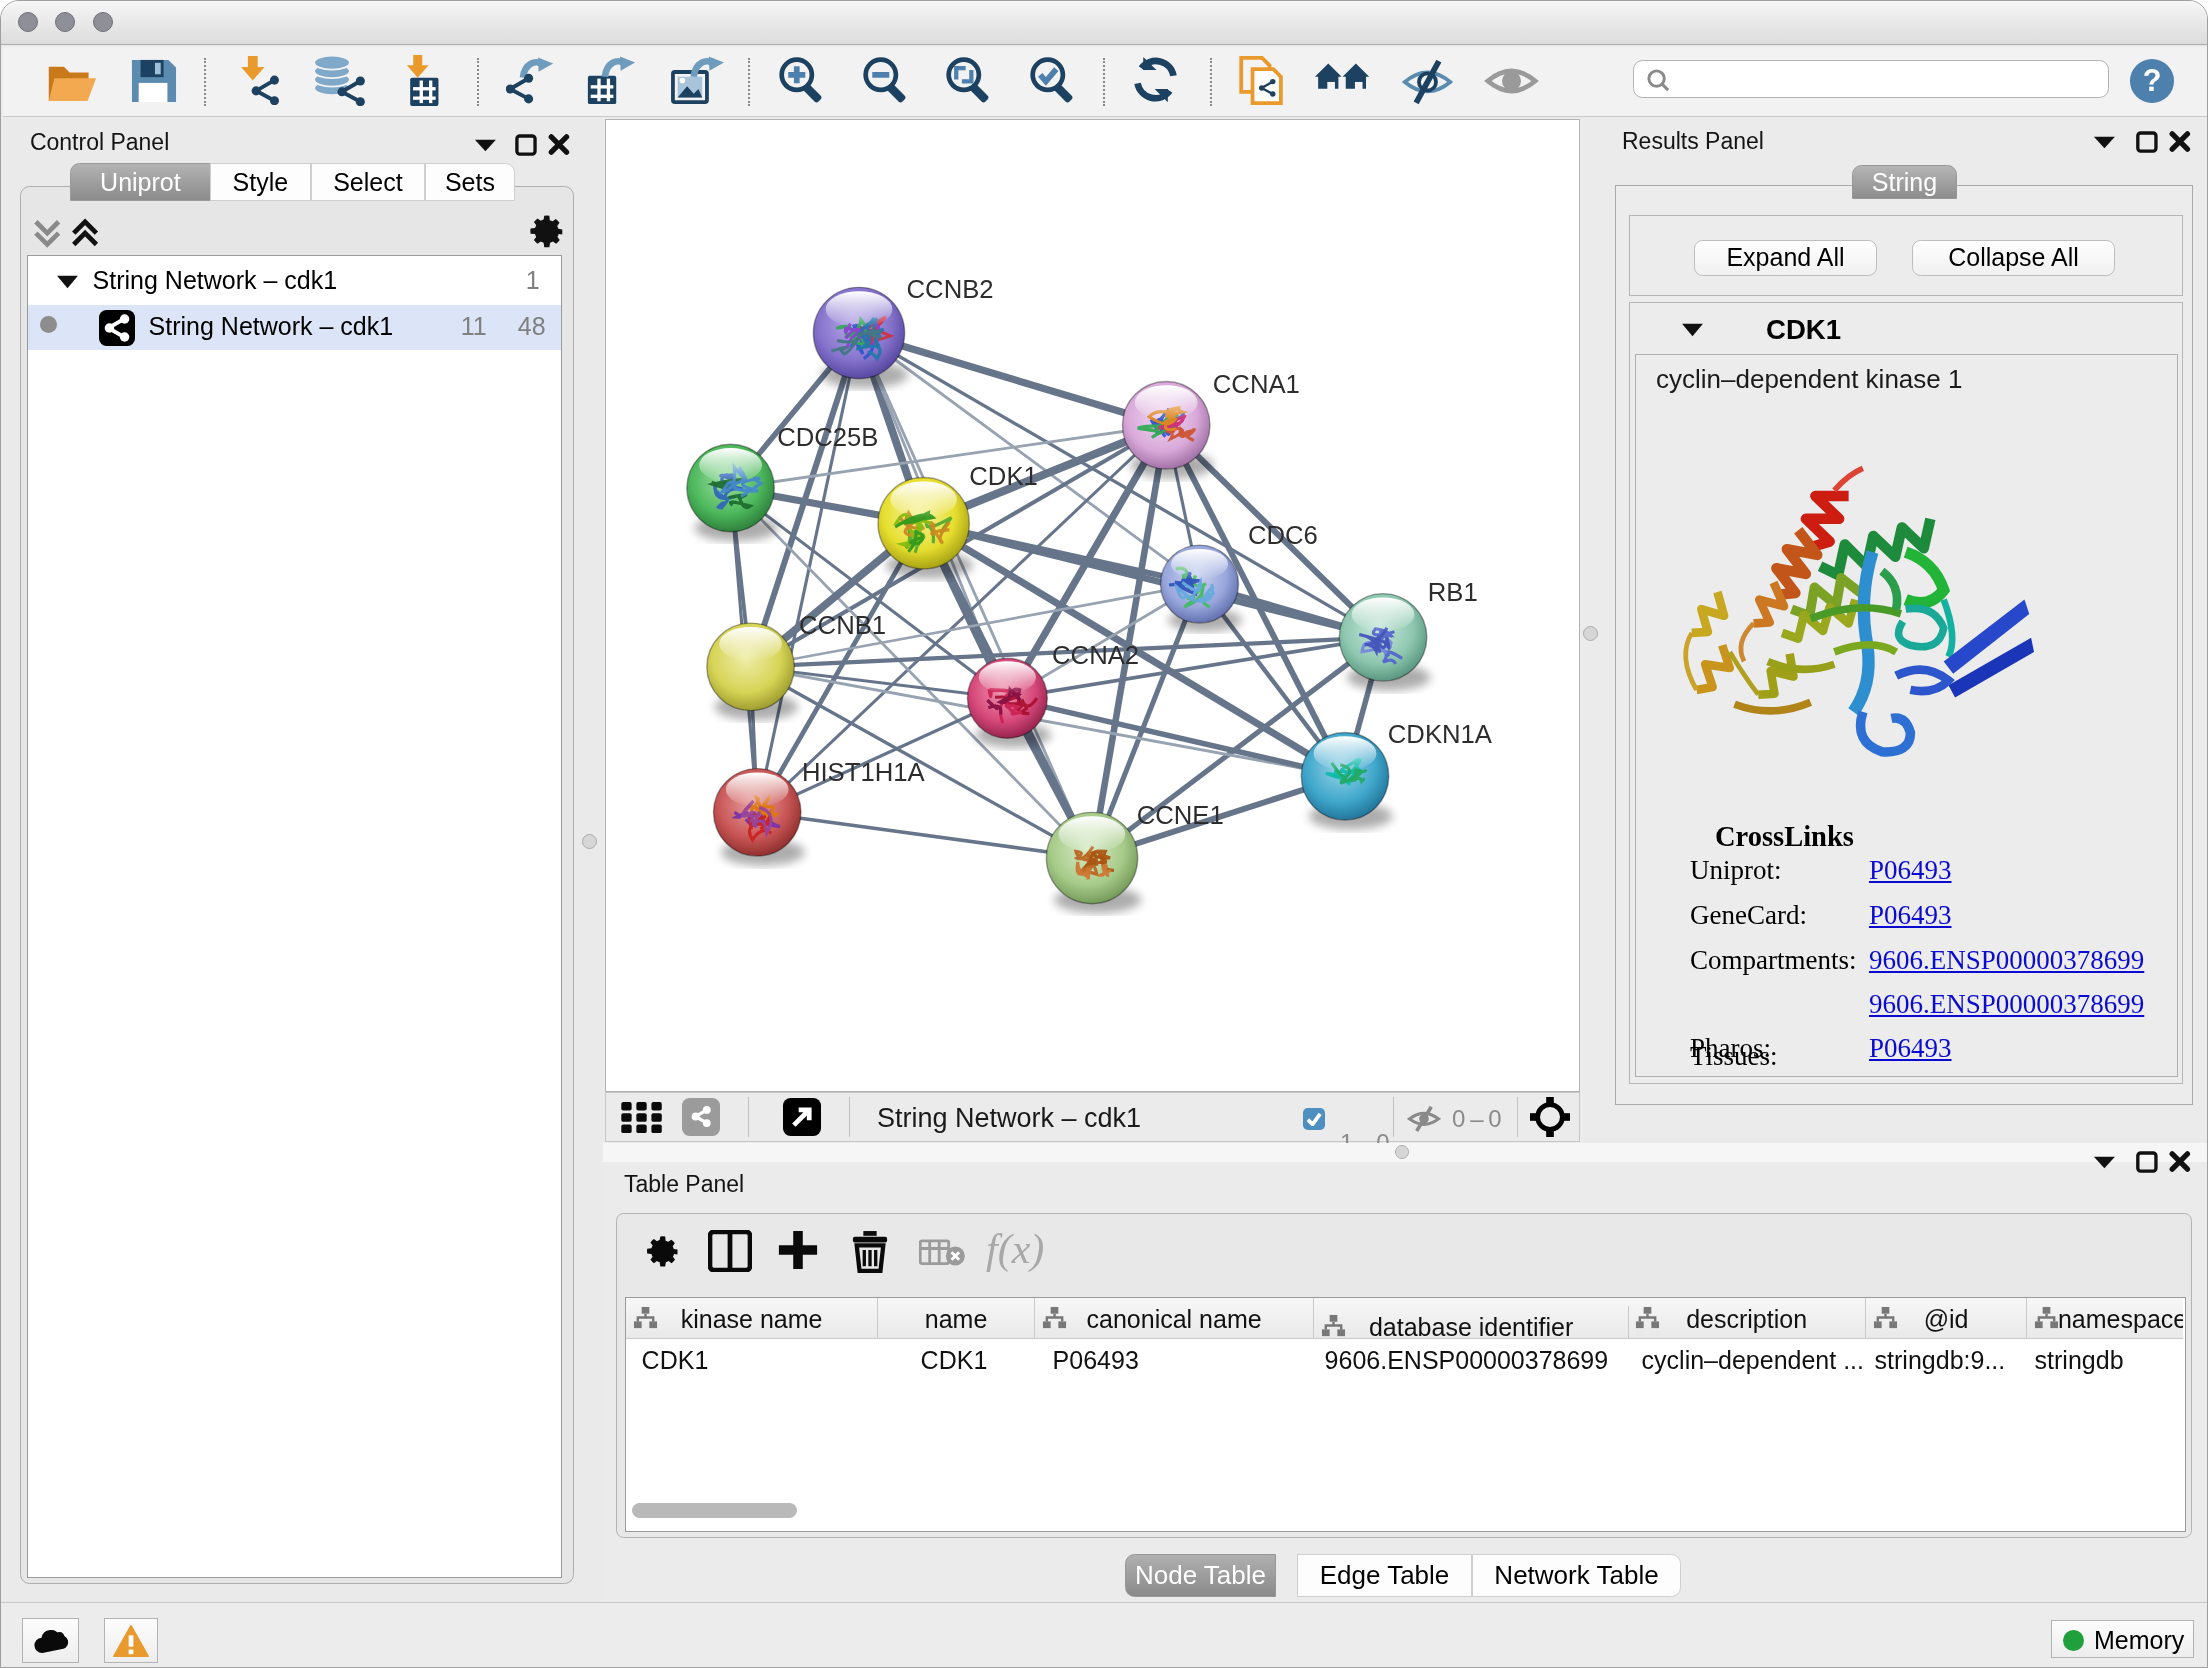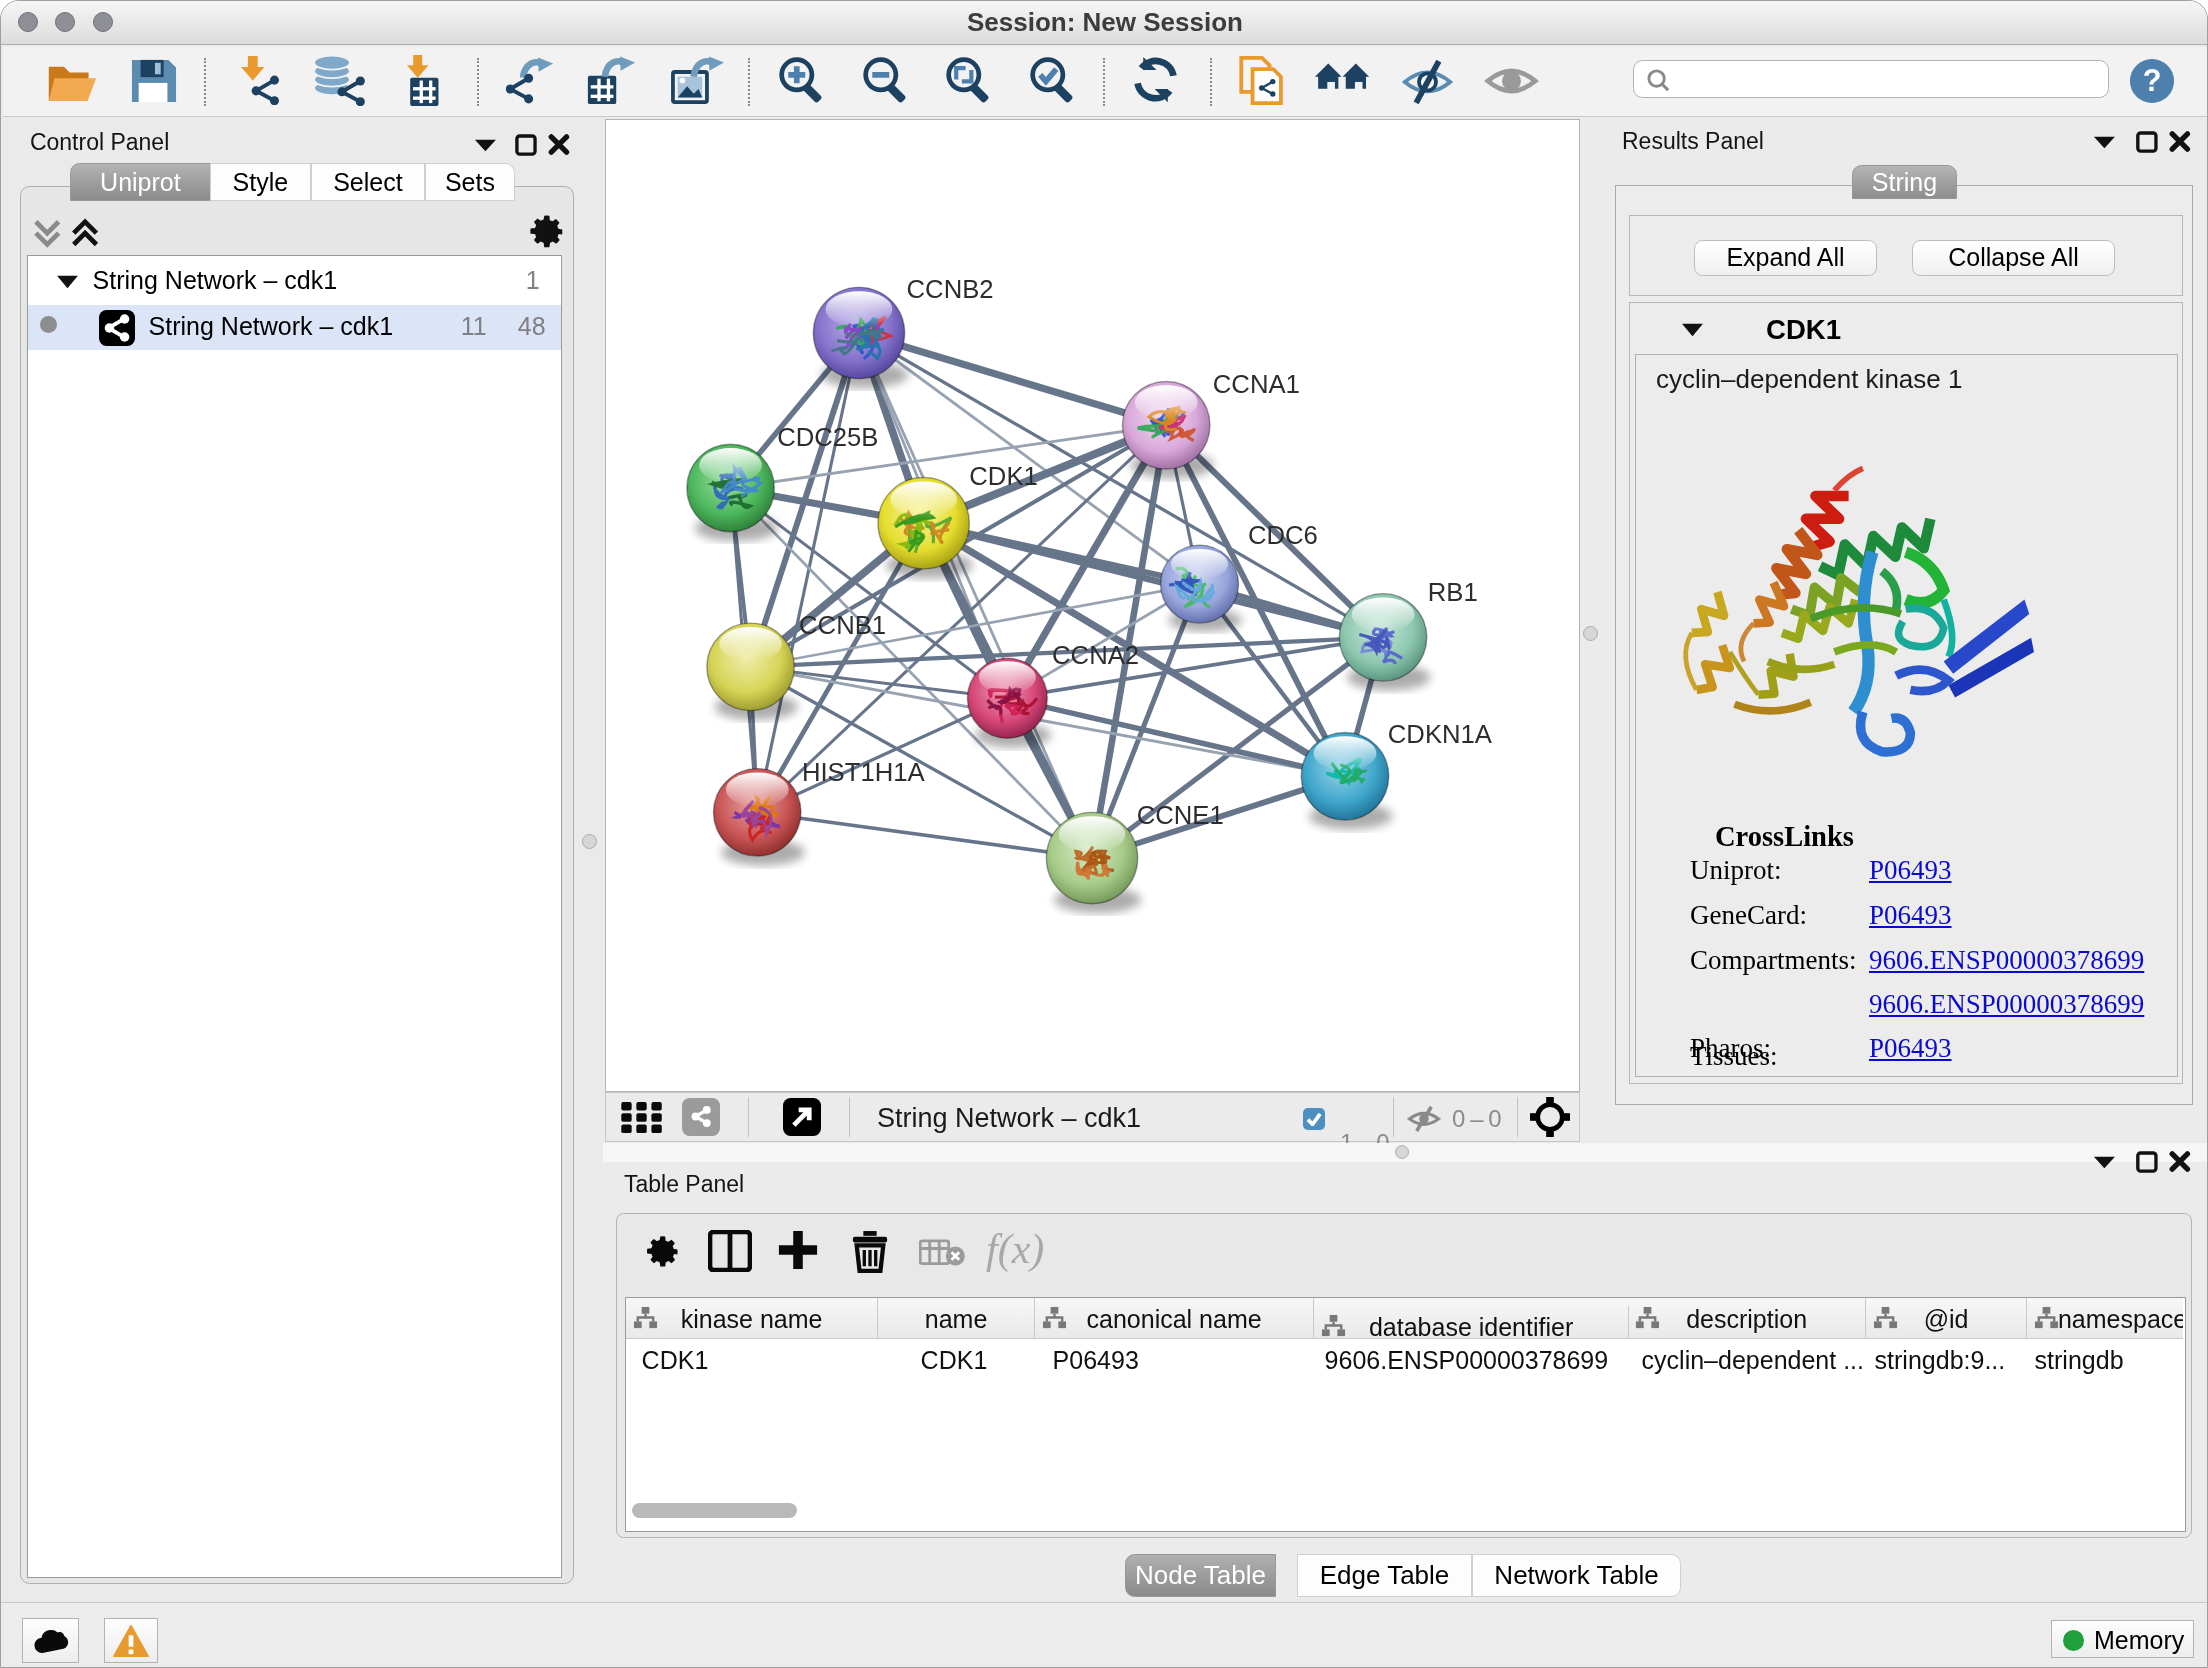--- a/index.html
+++ b/index.html
@@ -20,21 +20,20 @@
 .tabsel{background:linear-gradient(#b3b3b3,#8b8b8b);color:#fff;border-color:#9a9a9a;}
 .searchbox{position:absolute;left:1630px;top:13.3px;width:476px;height:38px;background:#fff;border:1.9px solid #b3b3b3;border-radius:9.5px;}
 </style>
 </head>
 <body>
 <div class="win">
 <div class="titlebar">
   <div class="tl" style="left:17px;"></div>
   <div class="tl" style="left:54px;"></div>
   <div class="tl" style="left:92px;"></div>
-  <div class="title">Session: New Session</div>
 </div>
 <div class="toolbar" id="toolbar">
       <svg class="abs" style="left:42px;top:12.4px;" width="53" height="44" viewBox="0 0 56 46">
         <path d="M4 8 h16 l6 6 h20 v24 l-8 6 H4 z" fill="#c9791a"></path>
         <path d="M10 20 h44 l-9 24 H4 z" fill="#f2a94f"></path>
       </svg>
       <svg class="abs" style="left:127px;top:11.4px;" width="48" height="46" viewBox="0 0 50 48">
         <path d="M2 2 h38 l8 8 v36 h-46 z" fill="#5b8cb0"></path>
         <rect x="11" y="2" width="24" height="18" fill="#1d4160"></rect>
         <rect x="26" y="5" width="6" height="12" fill="#9fc0d8"></rect>

